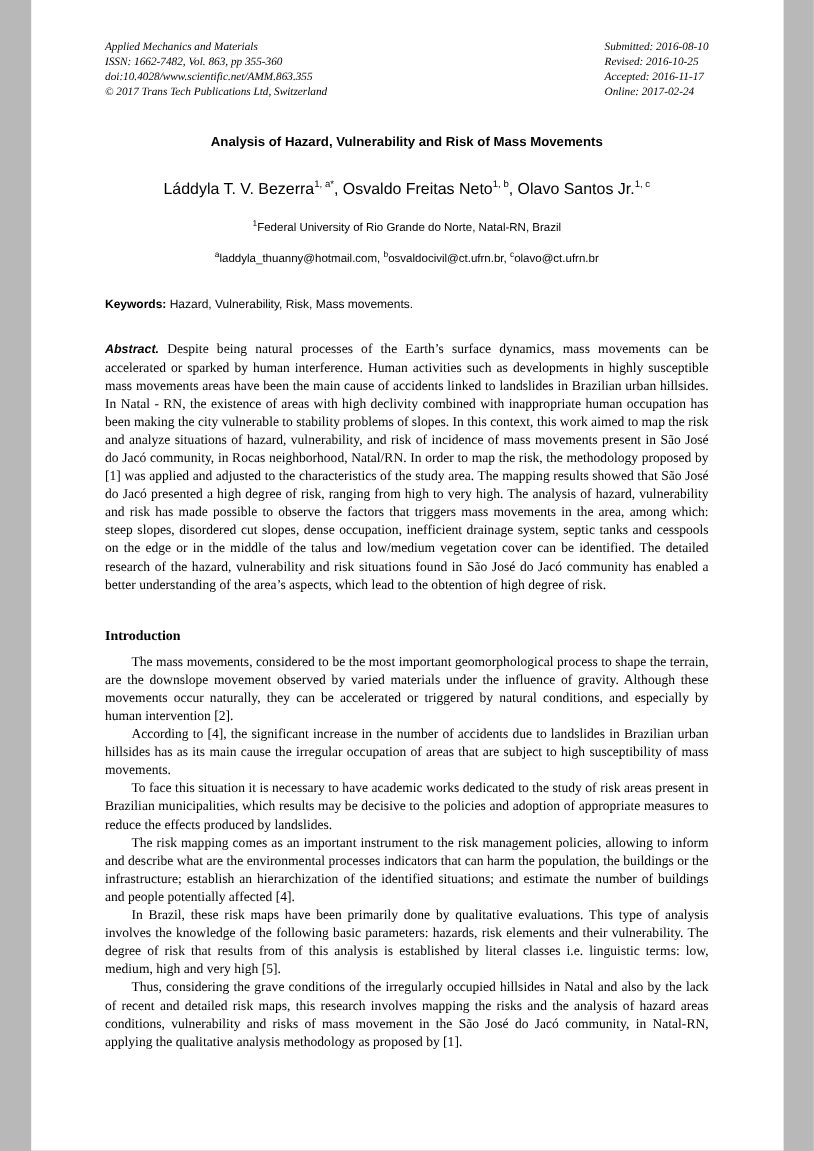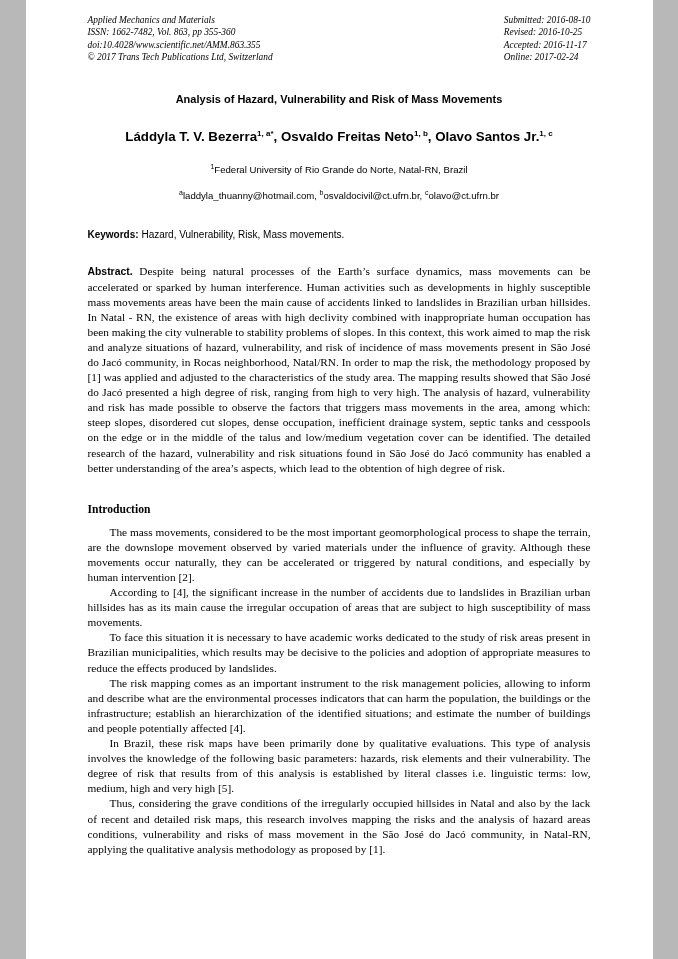--- a/index.html
+++ b/index.html
@@ -7,21 +7,21 @@
     padding: 0;
     background: #b8b8b8;
   }
   .page {
     width: 627px;
     height: 959px;
     background: #ffffff;
     margin: 0 auto;
     position: relative;
     box-sizing: border-box;
-    padding: 14px 62px 0 62px;
+    padding: 34px 62px 0 62px;
     font-family: "Liberation Serif", serif;
     color: #000;
     overflow: hidden;
   }
 
   
   .header {
     display: flex;
     justify-content: space-between;
     align-items: flex-start;
@@ -44,21 +44,20 @@
   }
   .title .line { display: block; }
 
   
   .authors {
     margin-top: 16px;
     text-align: center;
     font-family: "Liberation Sans", sans-serif;
     font-size: 13.3px;
     line-height: 18px;
-    font-weight: bold;
   }
   .authors sup {
     font-size: 8px;
     vertical-align: super;
   }
 
   .affil {
     margin-top: 14px;
     text-align: center;
     font-family: "Liberation Sans", sans-serif;
@@ -90,20 +89,21 @@
     margin-top: 22px;
     font-size: 11.3px;
     line-height: 15.1px;
     text-align: justify;
     text-justify: inter-word;
   }
   .abstract .ab-label {
     font-family: "Liberation Sans", sans-serif;
     font-weight: bold;
     font-size: 10.4px;
+    font-style: italic;
   }
 
   
   .section-heading {
     margin-top: 26px;
     font-family: "Liberation Serif", serif;
     font-weight: bold;
     font-size: 11.6px;
     line-height: 15px;
   }

